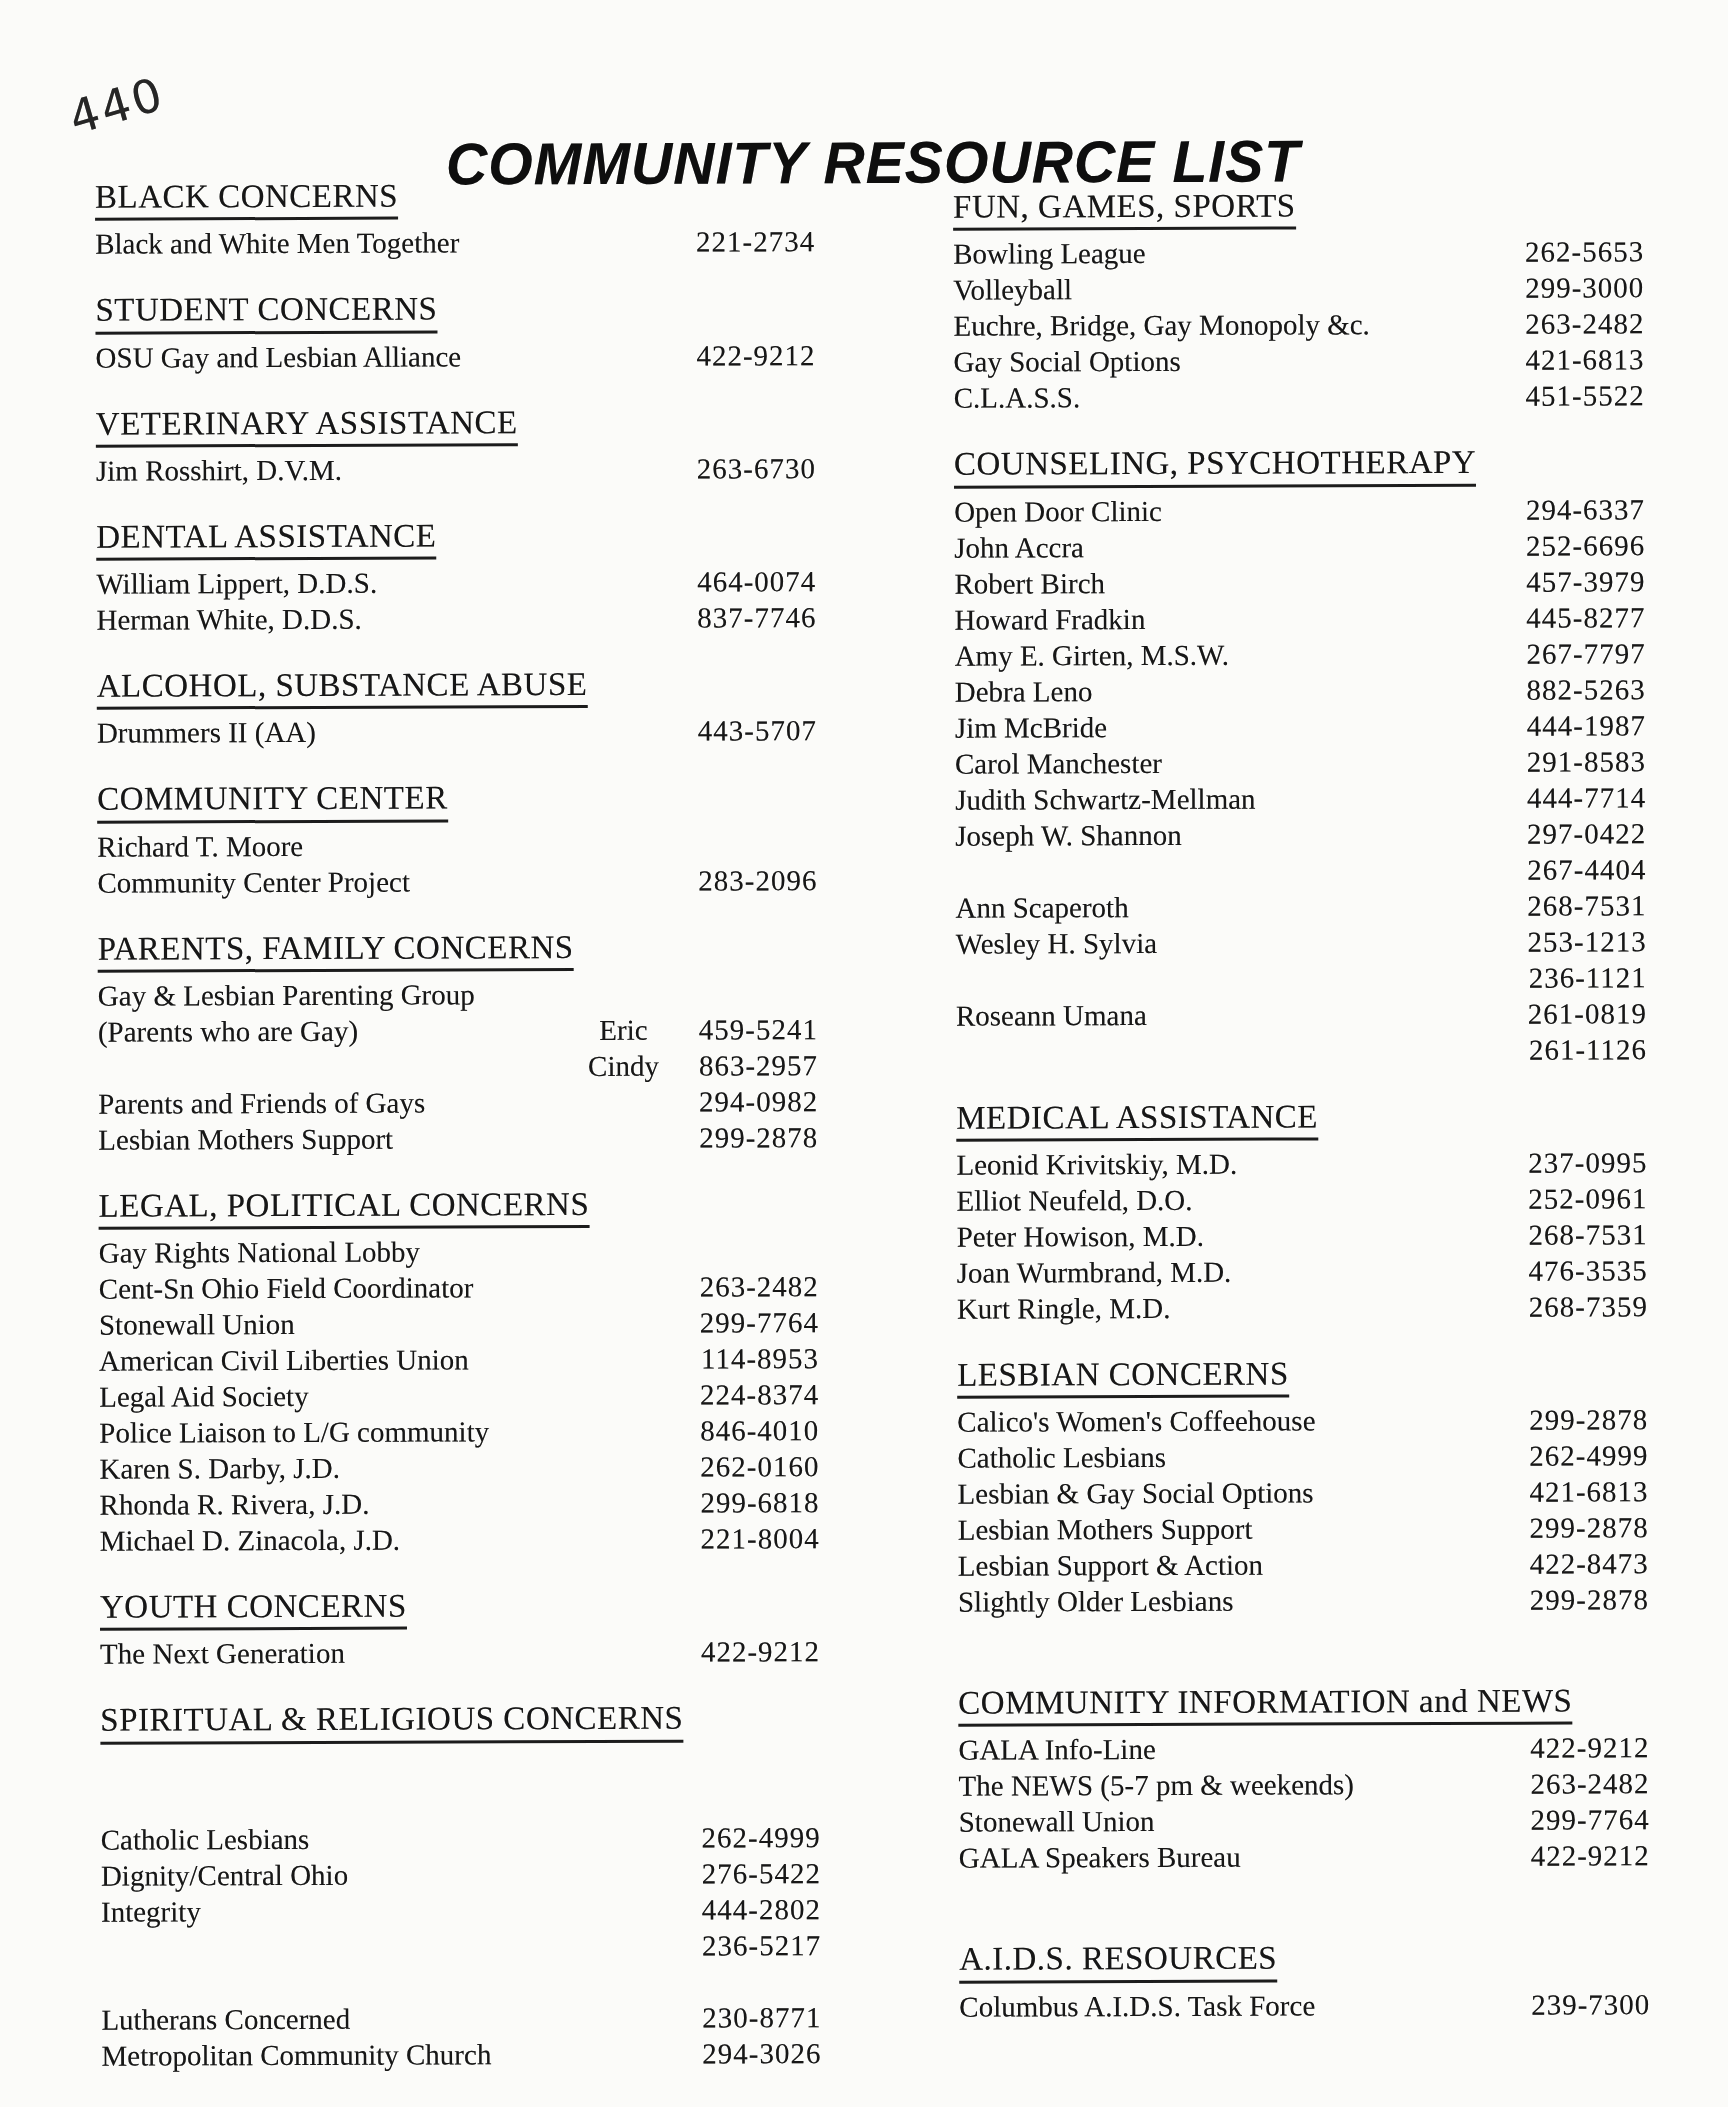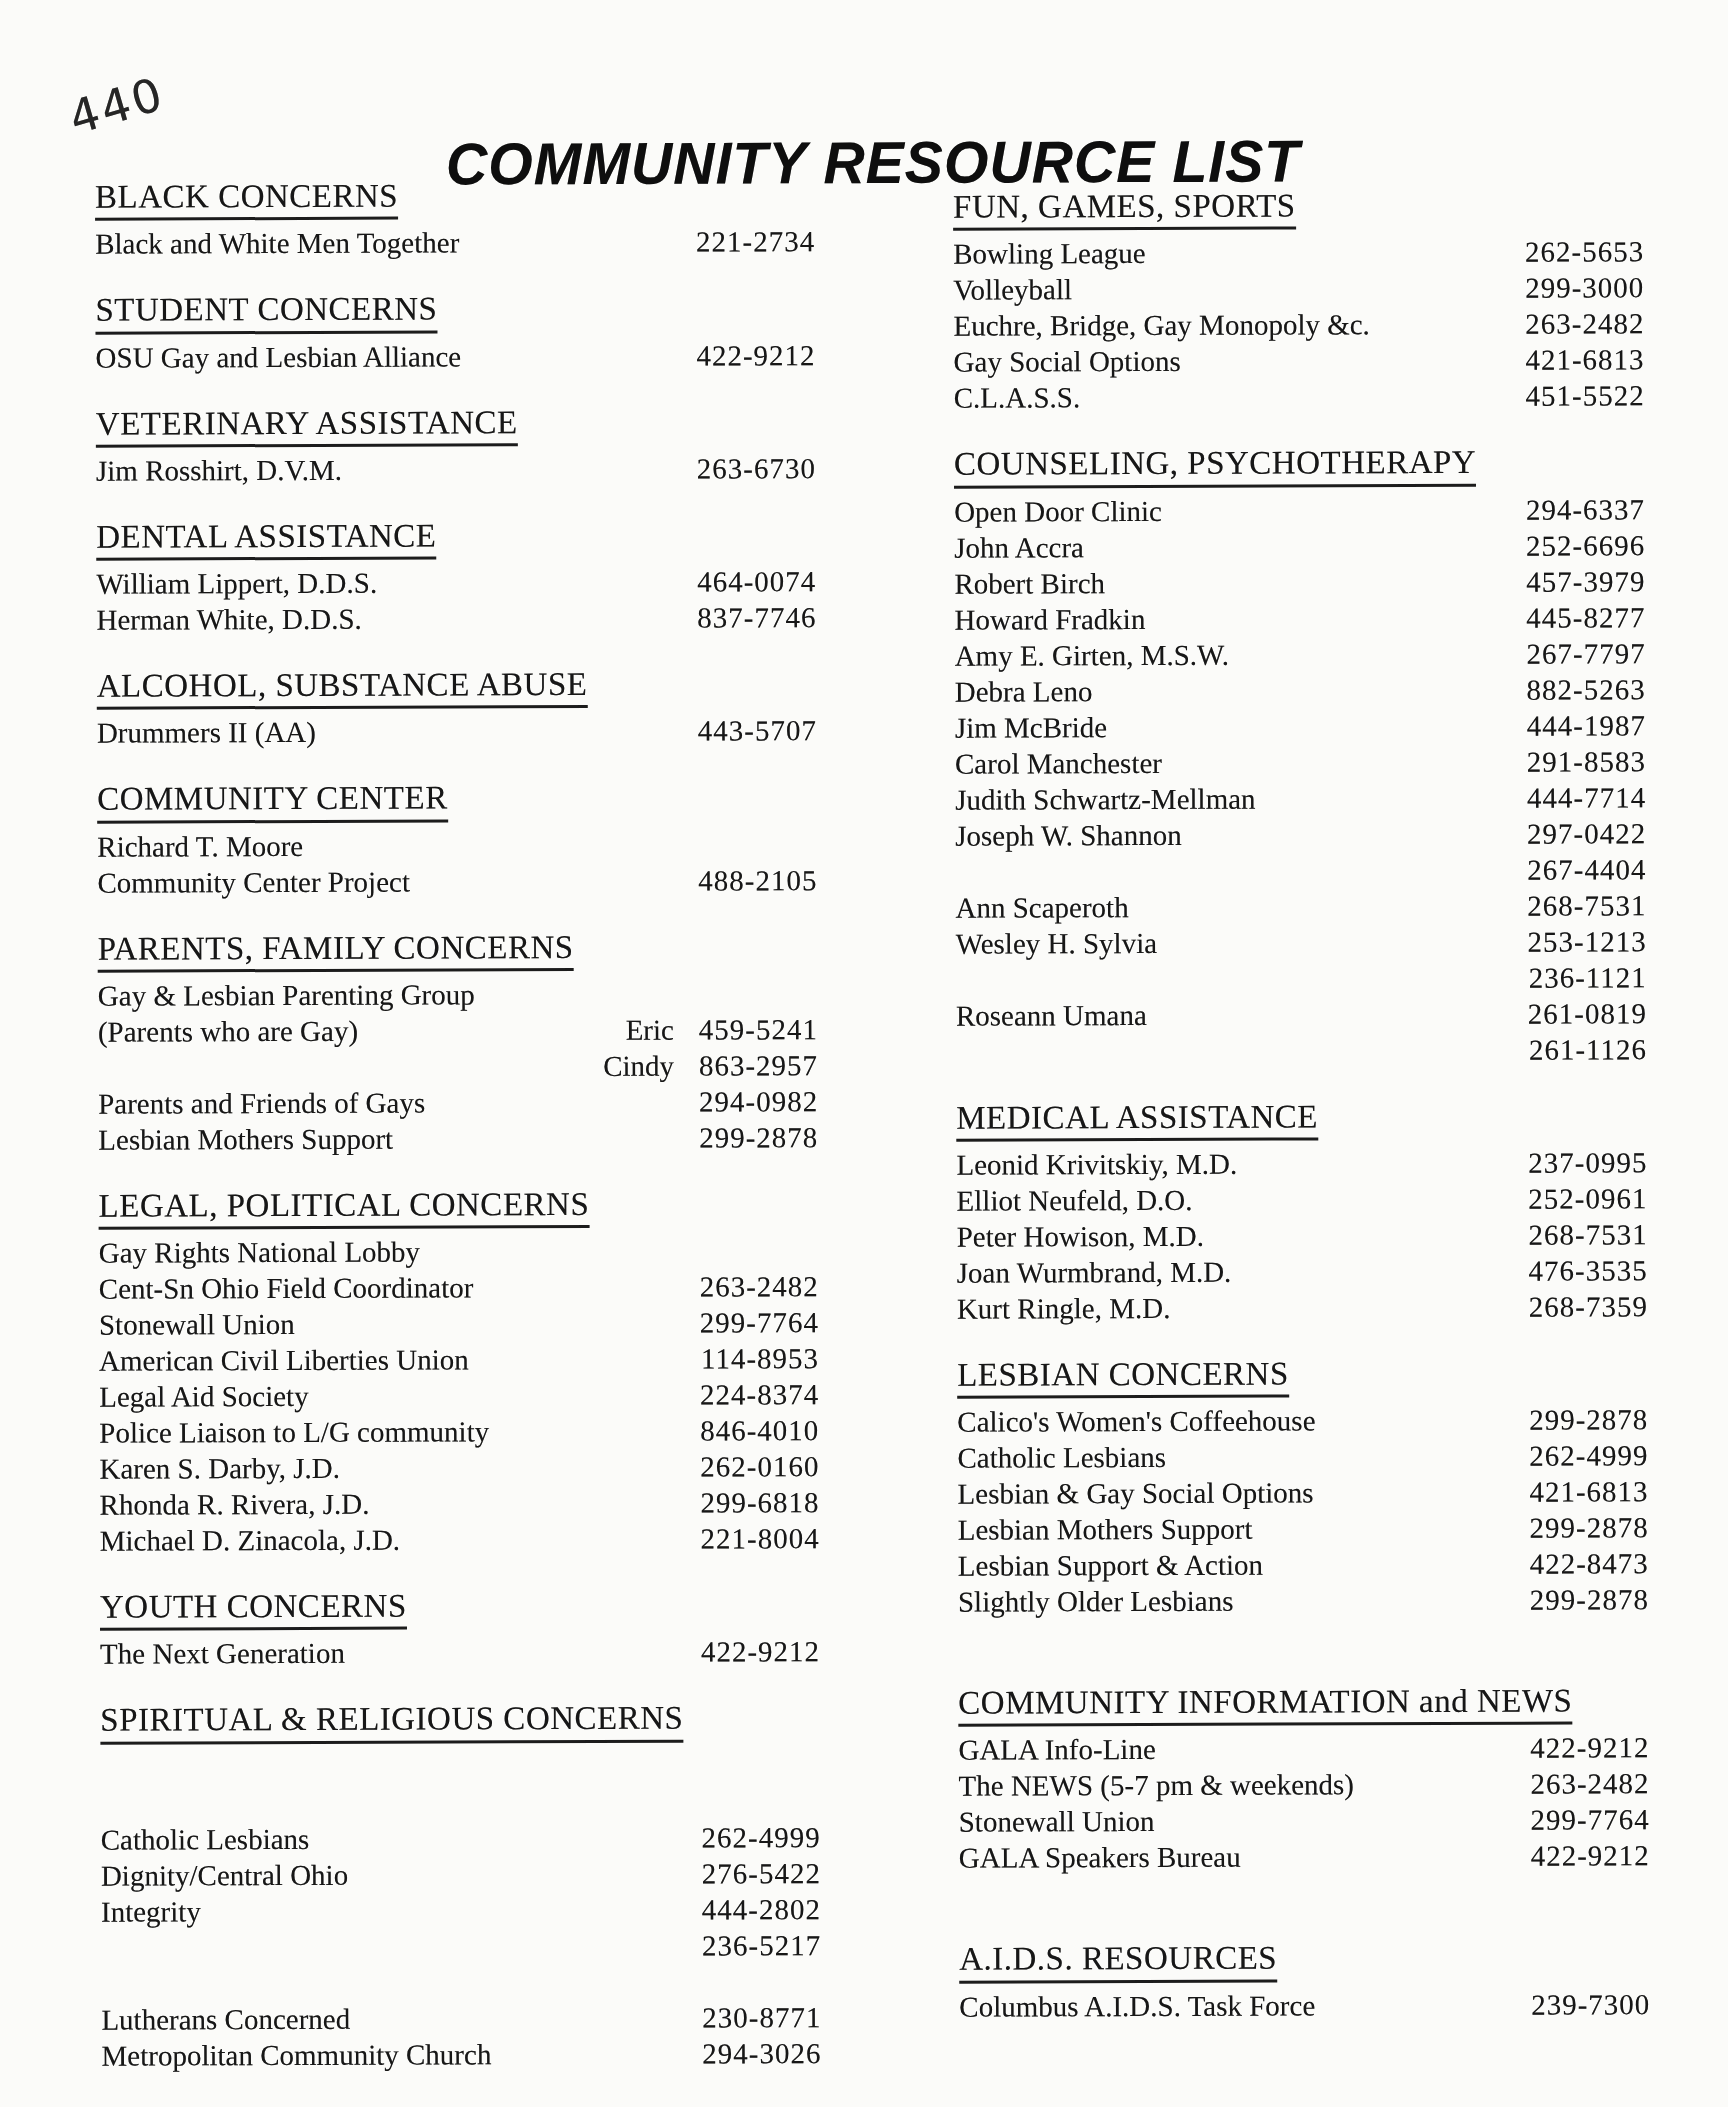--- a/index.html
+++ b/index.html
@@ -62,21 +62,21 @@
   }
   .row {
     display: flex;
     align-items: baseline;
     height: 36px;
     font-size: 29px;
     line-height: 36px;
     white-space: nowrap;
   }
   .name { flex: 1 1 auto; overflow: visible; }
-  .mid  { flex: 0 0 101px; text-align: right; }
+  .mid  { flex: 0 0 101px; text-align: center; }
   .phone { flex: 0 0 144px; text-align: right; letter-spacing: 1px; }
 </style>
 </head>
 <body>
 
 <div class="page">
   <div class="scan">
     <div class="page-number">440</div>
     <h1 class="title">COMMUNITY RESOURCE LIST</h1>
     <div class="column" data-column="left">
@@ -120,21 +120,21 @@
           </div>
         </section>
         <section class="section">
           <h2 class="heading"><span class="heading-text">COMMUNITY CENTER</span></h2>
           <div class="row">
             <span class="name">Richard T. Moore</span>
             <span class="phone"></span>
           </div>
           <div class="row">
             <span class="name">Community Center Project</span>
-            <span class="phone">488-2105</span>
+            <span class="phone">283-2096</span>
           </div>
         </section>
         <section class="section">
           <h2 class="heading"><span class="heading-text">PARENTS, FAMILY CONCERNS</span></h2>
           <div class="row">
             <span class="name">Gay &amp; Lesbian Parenting Group</span>
             <span class="phone"></span>
           </div>
           <div class="row">
             <span class="name">(Parents who are Gay)</span>

